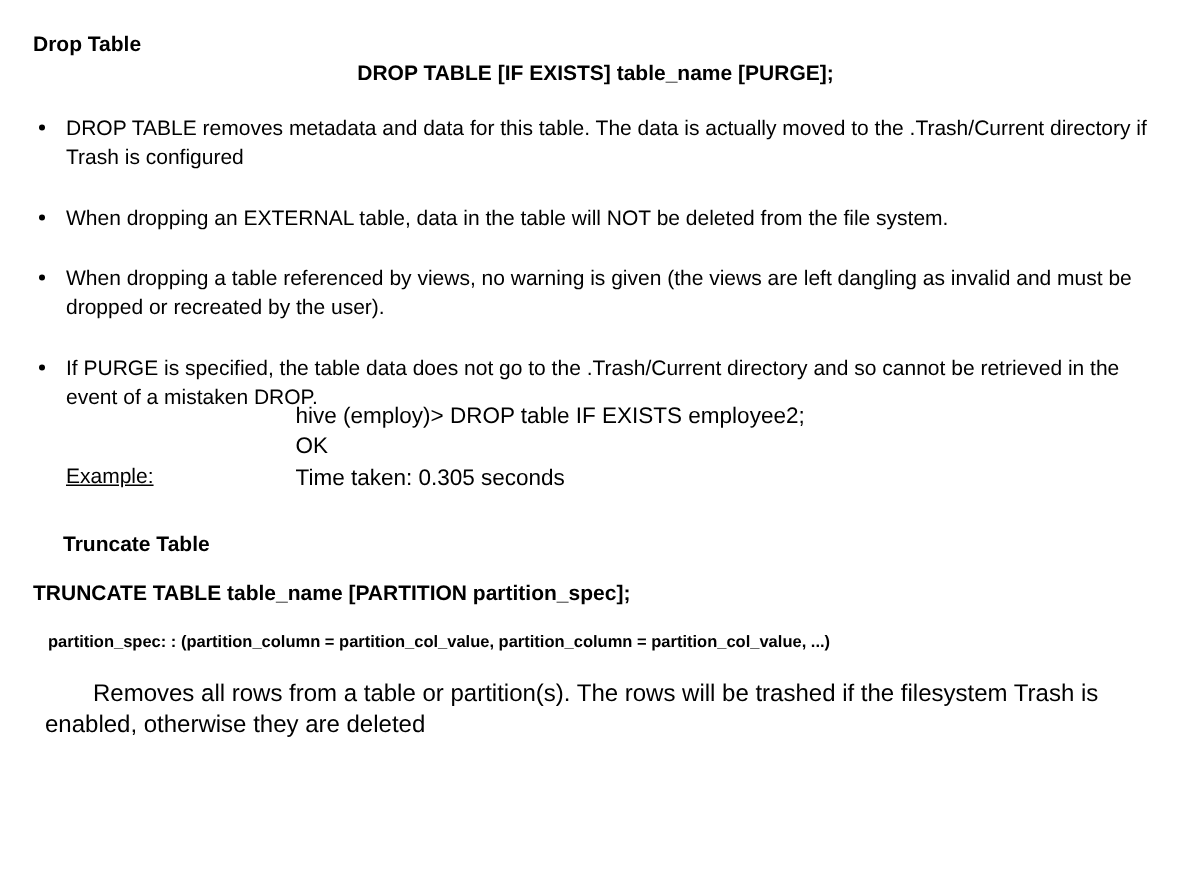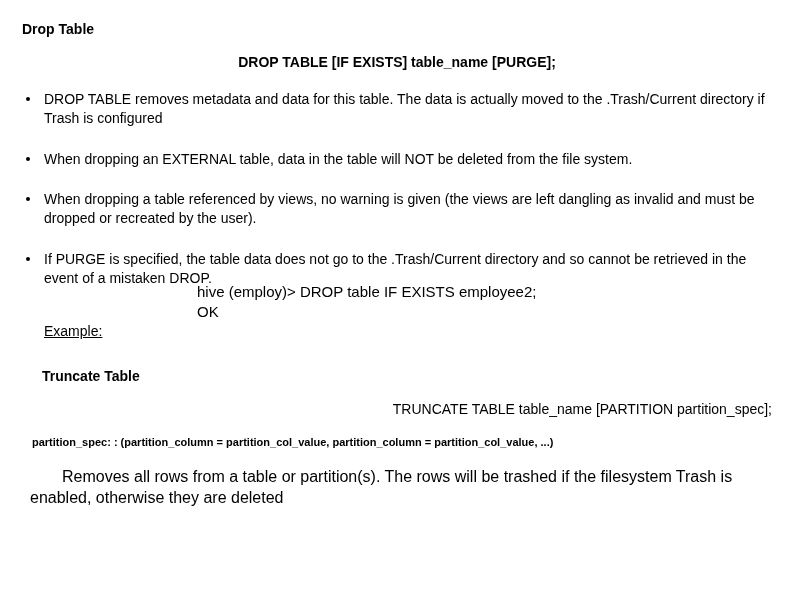--- a/index.html
+++ b/index.html
@@ -9,21 +9,20 @@
     height: 595px;
     box-sizing: border-box;
     font-family: Arial, Helvetica, sans-serif;
     font-size: 14px;
     color: #000;
     background: #fff;
     line-height: 1.35;
   }
   .heading {
     font-weight: bold;
-    margin-bottom: 14px;
   }
   .syntax {
     font-weight: bold;
     text-align: center;
     margin: 0 auto 18px auto;
   }
   ul.bullets {
     list-style: none;
     padding: 0;
     margin: 0 0 0 0;
@@ -59,22 +58,22 @@
   }
   .section2 {
     margin-top: 26px;
   }
   .heading2 {
     font-weight: bold;
     margin-left: 20px;
     margin-bottom: 14px;
   }
   .syntax2 {
-    font-weight: normal;
-    text-align: right;
+    font-weight: bold;
+    text-align: left;
     margin-bottom: 16px;
   }
   .partition-spec {
     font-weight: bold;
     margin-left: 10px;
     margin-bottom: 16px;
     font-size: 11px;
   }
   .truncate-desc {
     margin-left: 8px;
@@ -90,20 +89,21 @@
 
 <ul class="bullets">
   <li>DROP TABLE removes metadata and data for this table. The data is actually moved to the .Trash/Current directory if Trash is configured</li>
   <li>When dropping an EXTERNAL table, data in the table will NOT be deleted from the file system.</li>
   <li>When dropping a table referenced by views, no warning is given (the views are left dangling as invalid and must be dropped or recreated by the user).</li>
   <li class="purge-block">
     <span>If PURGE is specified, the table data does not go to the .Trash/Current directory and so cannot be retrieved in the event of a mistaken DROP.</span>
     <div class="code-block">
       <div>hive (employ)&gt; DROP table IF EXISTS employee2;</div>
       <div>OK</div>
+      <div>Time taken: 0.305 seconds</div>
     </div>
     <div class="example-label" style="margin-top:34px">Example:</div>
   </li>
 </ul>
 
 <div class="section2">
   <div class="heading2">Truncate Table</div>
   <div class="syntax2">TRUNCATE TABLE table_name [PARTITION partition_spec];</div>
   <div class="partition-spec">partition_spec:  : (partition_column = partition_col_value, partition_column = partition_col_value, ...)</div>
   <div class="truncate-desc">Removes all rows from a table or partition(s). The rows will be trashed if the filesystem Trash is enabled, otherwise they are deleted</div>

